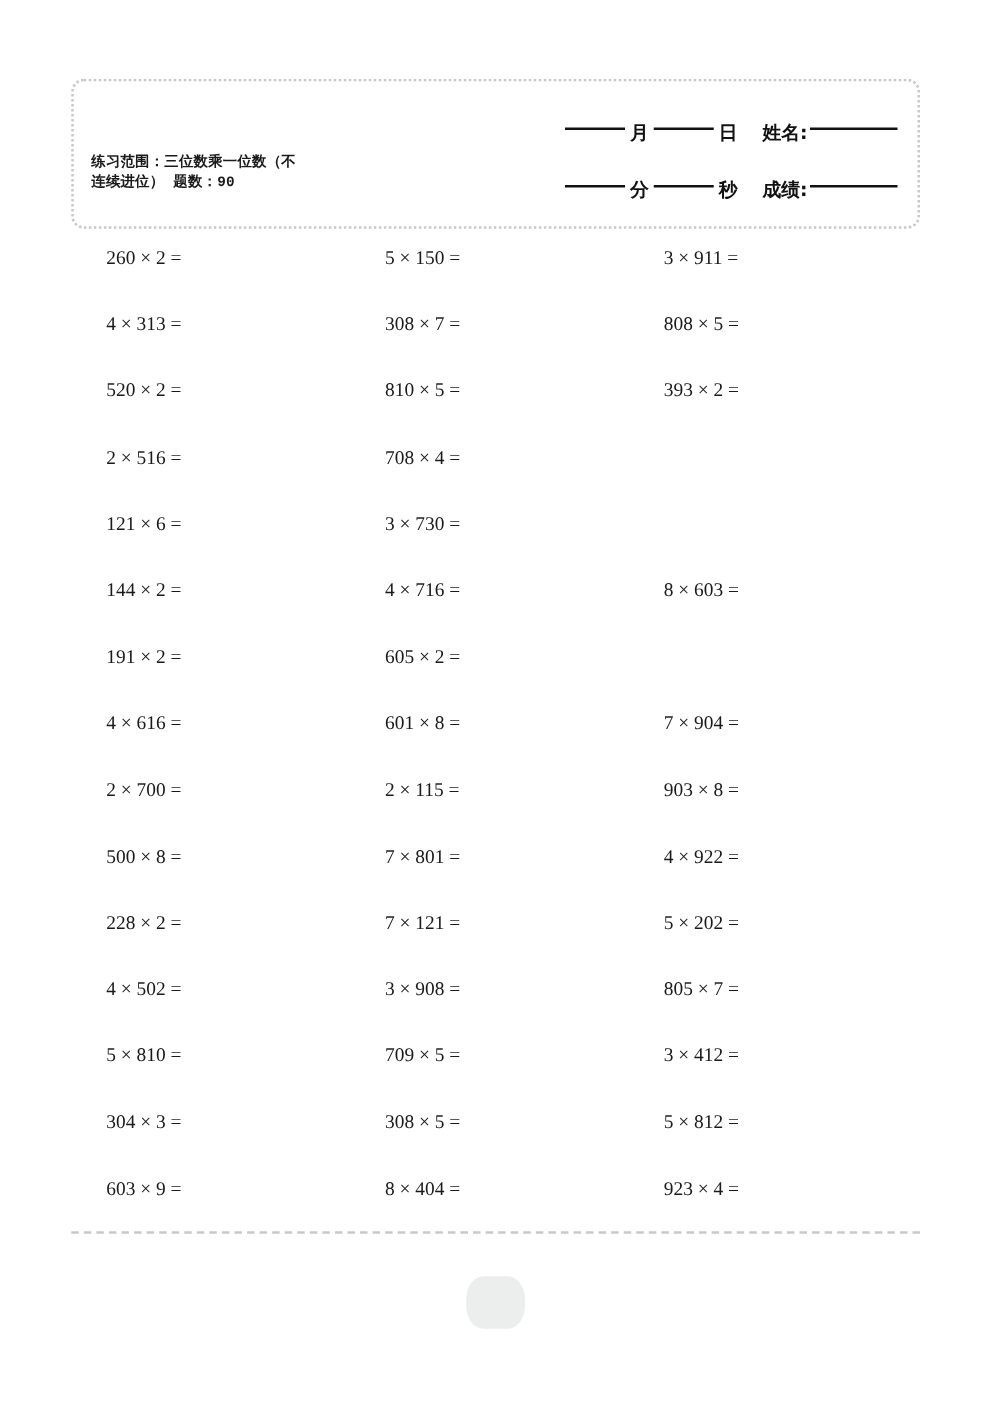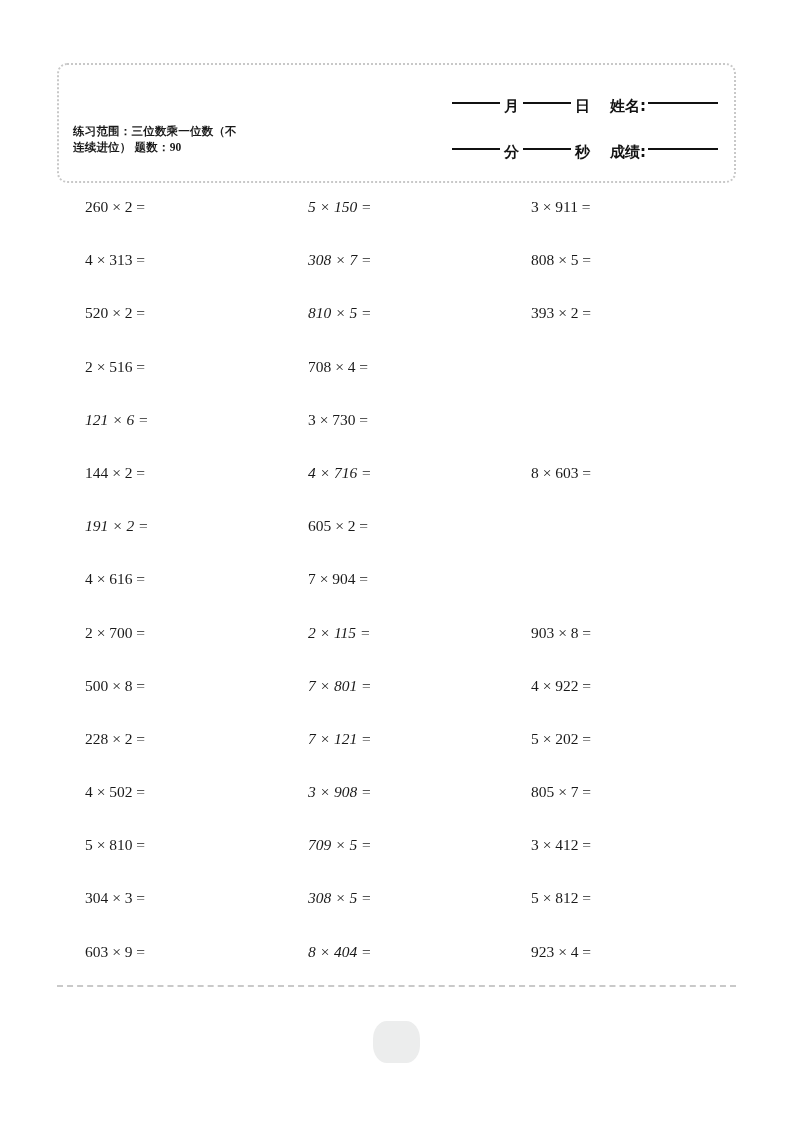--- a/index.html
+++ b/index.html
@@ -35,21 +35,21 @@
     border: 2px dotted #c8c8c8;
     border-radius: 10px;
     box-sizing: border-box;
   }
 
   .scope-block {
     position: absolute;
     left: 14px;
     top: 58px;
     width: 250px;
-    font-family: Liberation Serif, serif;
+    font-family: Liberation Mono, monospace;
     font-size: 11.5px;
     line-height: 16px;
     font-weight: 700;
     color: #1a1a1a;
     letter-spacing: 0.2px;
   }
 
   .meta-block {
     position: absolute;
     right: 16px;
@@ -105,21 +105,21 @@
     width: 223px;
     font-size: 15.5px;
     line-height: 22px;
     white-space: nowrap;
     color: #1a1a1a;
   }
   .cell .inner {
     display: inline-block;
     padding-left: 28px;
   }
-  .cell.c2 .inner { padding-left: 28px; font-style: italic; }
+  .cell.c2 .inner { padding-left: 28px; }
   .cell.c3 .inner { padding-left: 28px; }
 
   
   .footer-rule {
     position: absolute;
     left: 57px;
     top: 985px;
     width: 679px;
     height: 0;
     border-bottom: 2px dashed #c9c9c9;
@@ -197,20 +197,21 @@
         <div class="cell c1"><span class="inner">144 × 2 =</span></div>
         <div class="cell c2"><span class="inner">4 × 716 =</span></div>
         <div class="cell c3"><span class="inner">8 × 603 =</span></div>
       </div>
       <div class="prow">
         <div class="cell c2"><span class="inner">191 × 2 =</span></div>
         <div class="cell c3"><span class="inner">605 × 2 =</span></div>
       </div>
       <div class="prow">
         <div class="cell c1"><span class="inner">4 × 616 =</span></div>
+        <div class="cell c2"><span class="inner">601 × 8 =</span></div>
         <div class="cell c3"><span class="inner">7 × 904 =</span></div>
       </div>
       <div class="prow">
         <div class="cell c1"><span class="inner">2 × 700 =</span></div>
         <div class="cell c2"><span class="inner">2 × 115 =</span></div>
         <div class="cell c3"><span class="inner">903 × 8 =</span></div>
       </div>
       <div class="prow">
         <div class="cell c1"><span class="inner">500 × 8 =</span></div>
         <div class="cell c2"><span class="inner">7 × 801 =</span></div>

